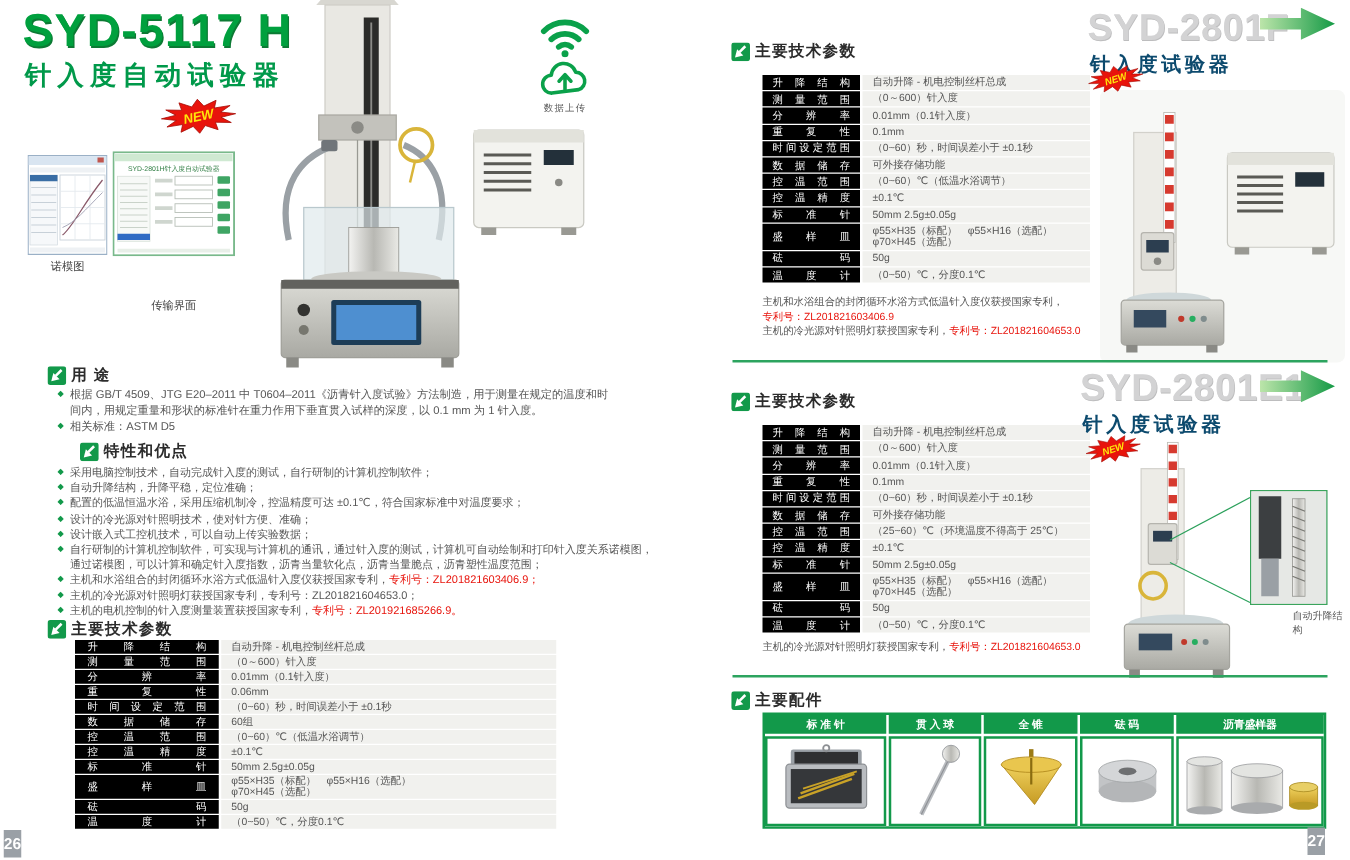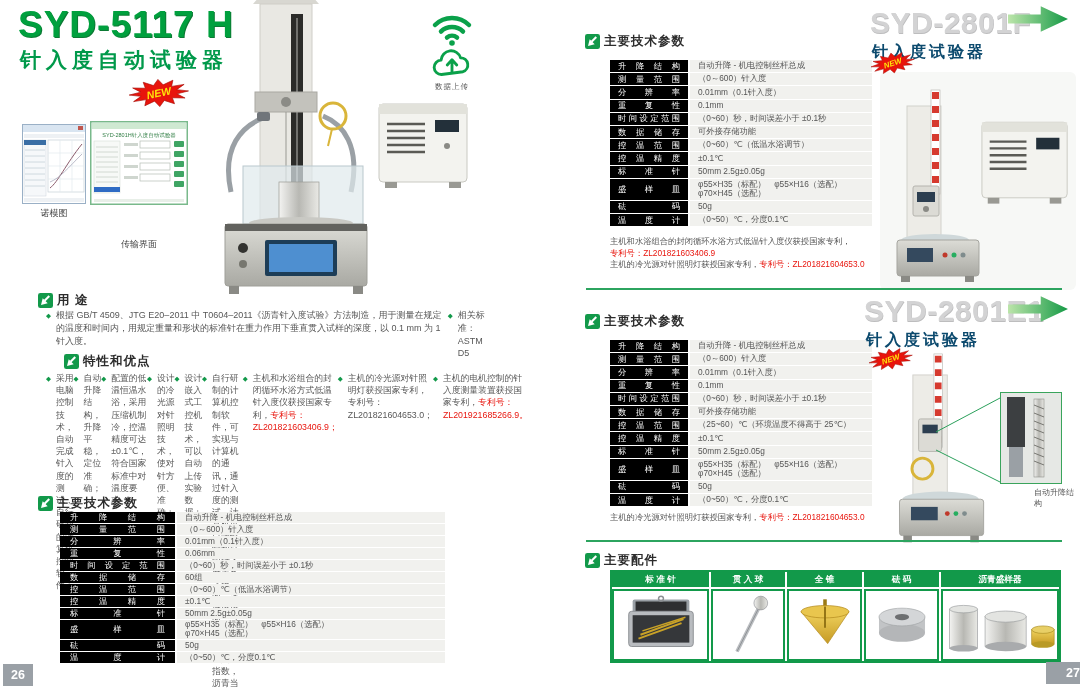--- a/index.html
+++ b/index.html
@@ -13,21 +13,21 @@
   .main-sub   { font-size:21px; font-weight:bold; color:#00994a; letter-spacing:5px; }
   .model-title-gray { font-size:30px; font-weight:800; color:#d3d3d4; letter-spacing:0.5px;
                       text-shadow:0.5px 0.5px 0 #bdbdbe; line-height:1; }
   .model-sub  { font-size:16px; font-weight:bold; color:#0c4a6e; letter-spacing:3px; }
 
   .sec-head { display:flex; align-items:center; gap:4px; }
   .sec-head h3 { margin:0; font-size:12.5px; font-weight:bold; color:#2c2c2c; letter-spacing:1px; }
   .sec-icon { width:15px; height:15px; flex:0 0 auto; }
 
   
-  .bullets { display:flex; }
+  .bullets { display:flex; flex-direction:column; }
   .bullet  { display:flex; gap:5px; color:#575757; }
   .bullet .dia { color:#12994a; font-size:6.5px; line-height:inherit; transform:translateY(0.5px); }
   .bullet p { margin:0; flex:1; }
   .bullets.usage   { font-size:9px;  line-height:12.8px; width:448px; }
   .bullets.feat    { font-size:8.8px; line-height:12.2px; width:482px; }
   .red { color:#e8150d; }
 
   
   .spec-table { display:flex; flex-direction:column; gap:1px; }
   .spec-row   { display:flex; gap:2px; }
@@ -52,21 +52,21 @@
 
   
   .acc-table { display:grid; grid-template-columns:97px 74px 75px 75px 1fr;
                grid-template-rows:15px 72px; gap:2px; width:447px;
                border:2px solid #12994a; background:#fff; }
   .acc-h { background:#12994a; color:#fff; font-size:8.6px; font-weight:bold;
            display:flex; align-items:center; justify-content:center; }
   .acc-c { background:#fff; border:2px solid #12994a; display:flex; align-items:center; justify-content:center; }
 
   
-  .page-badge { width:30px; height:22px; background:#9aa0a6; color:#fff; font-weight:bold;
+  .page-badge { width:14px; height:22px; background:#9aa0a6; color:#fff; font-weight:bold;
                 font-size:12.5px; display:flex; align-items:center; justify-content:center; }
   .caption { font-size:9px; color:#444; text-align:center; }
   .inset-box { border:1.5px solid #3aa45c; background:#e6e8e5; }
   .inset-cap { font-size:8px; color:#555; }
   .upload-cap { font-size:7.5px; color:#555; text-align:center; letter-spacing:1px; }
   .photo-pad { background:#f7f8f6; border-radius:6px; }
 </style>
 </head>
 <body>
 
@@ -848,15 +848,15 @@
           <rect x="44" y="22" width="44" height="32" fill="url(#silver)" stroke="#9a9c9e" stroke-width="0.7"></rect>
           <ellipse cx="66" cy="22" rx="22" ry="6" fill="#e3e4e1" stroke="#9a9c9e" stroke-width="0.7"></ellipse>
           <ellipse cx="66" cy="54" rx="22" ry="5" fill="#a9abad"></ellipse>
           <rect x="94" y="36" width="24" height="16" fill="url(#gold)" stroke="#a88a20" stroke-width="0.7"></rect>
           <ellipse cx="106" cy="36" rx="12" ry="4" fill="#e8cf66" stroke="#a88a20" stroke-width="0.7"></ellipse>
           <ellipse cx="106" cy="52" rx="12" ry="3.5" fill="#b99a26"></ellipse>
         </svg>
       </div>
     </div>
 
-    <div class="abs page-badge" style="left:1046px; top:662px;padding-left:12px;">27</div>
+    <div class="abs page-badge" style="left:1046px; top:662px;">27</div>
   </section>
 </div>
 
 </body></html>

